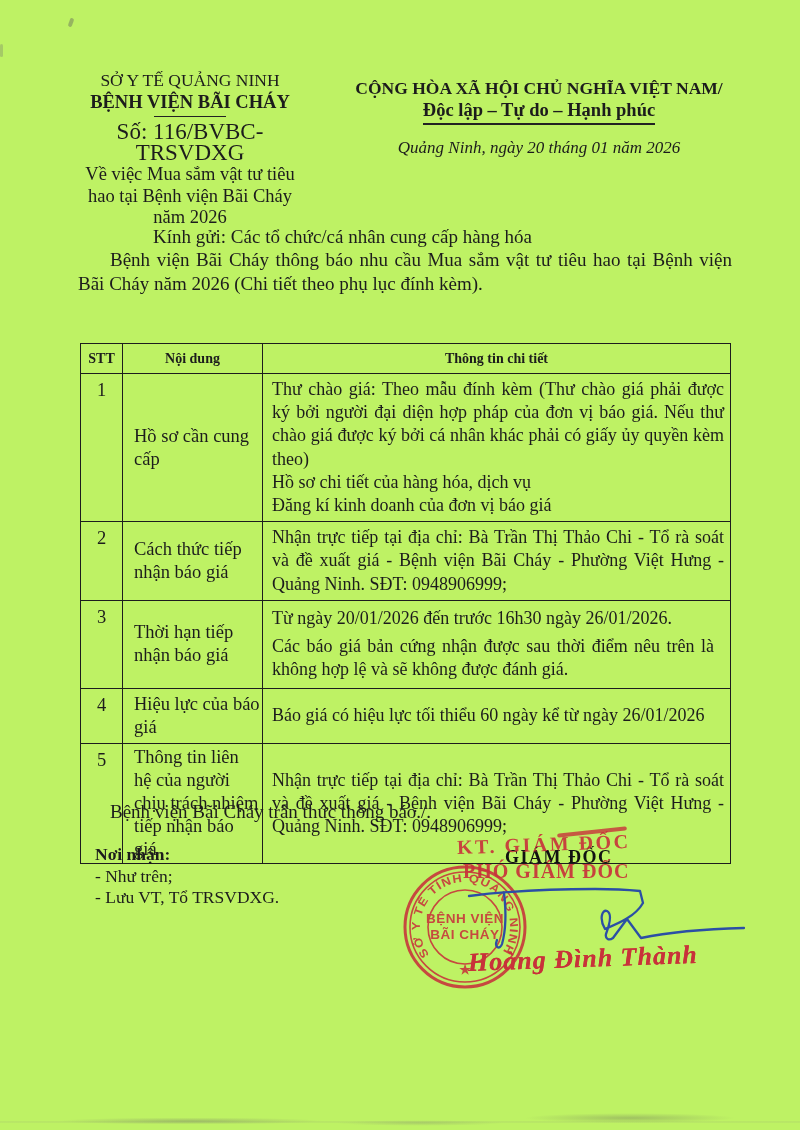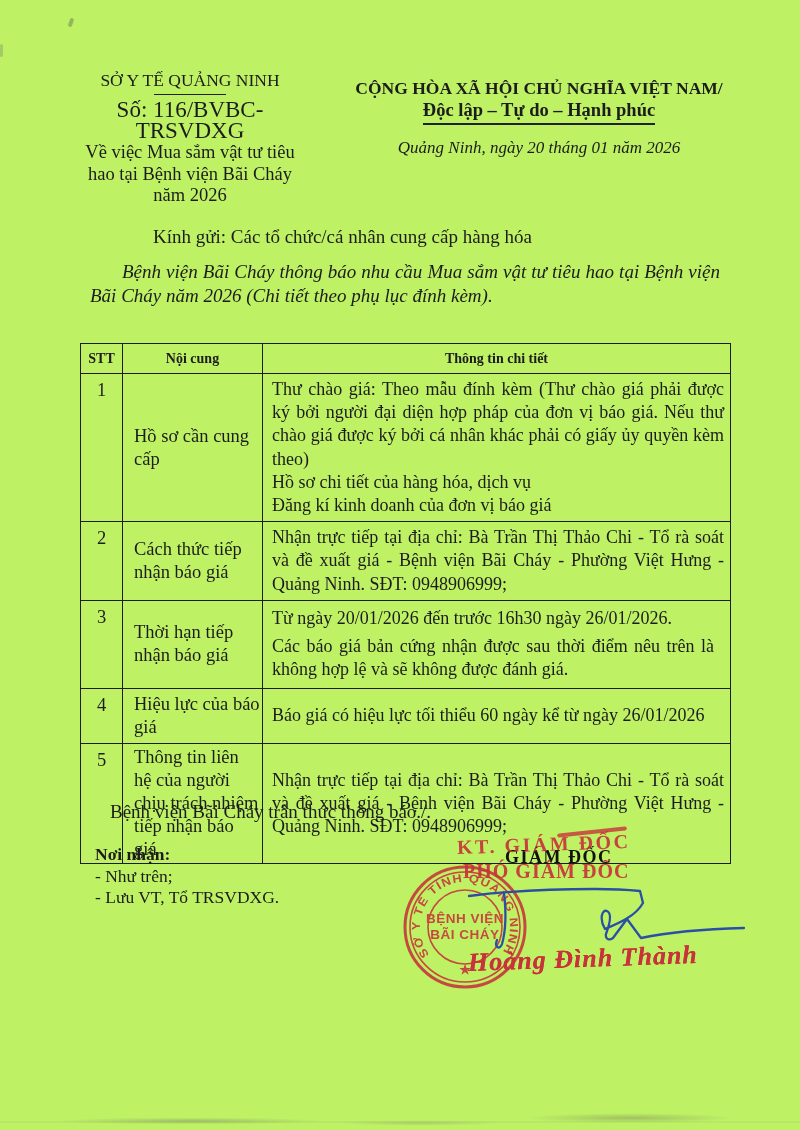--- a/index.html
+++ b/index.html
@@ -19,21 +19,21 @@
   .hdr-left .subject{font-size:18.5px; line-height:21.5px; margin-top:1px;}
   .hdr-right{position:absolute; left:348px; top:78px; width:382px; text-align:center;}
   .hdr-right .country{font-size:17.5px; font-weight:bold; line-height:20px;}
   .hdr-right .motto{display:inline-block; font-size:18.5px; font-weight:bold; margin-top:2px;
     padding-bottom:2px; border-bottom:2px solid #222;}
   .hdr-right .place-date{font-size:17px; font-style:italic; margin-top:13px;}
   
   .salutation{position:absolute; left:153px; top:226px; font-size:19px; white-space:nowrap;}
   .body-paras{position:absolute; left:78px; top:248px; width:654px; font-size:19px;
     line-height:23.5px; text-align:justify;}
-  .body-paras p{margin:12px; text-indent:32px;font-style:italic;}
+  .body-paras p{margin:0; text-indent:32px;}
   
   .doc-table{position:absolute; left:80px; top:343px; width:651px; border-collapse:collapse;
     table-layout:fixed;}
   .doc-table th,.doc-table td{border:1.6px solid #1d1d1d; overflow:hidden;}
   .doc-table th{font-size:14px; font-weight:bold; text-align:center; vertical-align:middle; padding:0;}
   .doc-table td.stt{font-size:18.5px; text-align:center; vertical-align:top; padding-top:6px;}
   .doc-table td.nd{font-size:18.5px; vertical-align:middle; padding:2px 2px 2px 11px; line-height:23px;}
   .doc-table td.ct{font-size:18px; vertical-align:middle; padding:4px 6px 4px 9px; line-height:23.2px;
     text-align:justify;}
   .doc-table td.ct p{margin:0;}
@@ -76,20 +76,21 @@
       radial-gradient(ellipse 150px 7px at 630px 8px,  rgba(100,100,92,.34), transparent 70%),
       linear-gradient(to bottom, transparent 62%, rgba(130,130,122,.22) 66%, transparent 72%);}
 </style>
 </head>
 <body>
 
 <div class="page">
 
   <div class="hdr-left">
     <div class="org-parent">SỞ Y TẾ QUẢNG NINH</div>
+    <div class="org">BỆNH VIỆN BÃI CHÁY</div>
     <div class="rule"></div>
     <div class="refnum">Số: 116/BVBC-TRSVDXG</div>
     <div class="subject">Về việc Mua sắm vật tư tiêu hao tại Bệnh viện Bãi Cháy năm 2026</div>
   </div>
 
   <div class="hdr-right">
     <div class="country">CỘNG HÒA XÃ HỘI CHỦ NGHĨA VIỆT NAM/</div>
     <div><span class="motto">Độc lập – Tự do – Hạnh phúc</span></div>
     <div class="place-date">Quảng Ninh, ngày 20 tháng 01 năm 2026</div>
   </div>
@@ -102,21 +103,21 @@
 
   <table class="doc-table">
     <colgroup>
         <col style="width:42px">
         <col style="width:140px">
         <col>
       </colgroup>
     <tbody>
         <tr class="rh">
       <th>STT</th>
-      <th>Nội cung</th>
+      <th>Nội dung</th>
       <th>Thông tin chi tiết</th>
     </tr>
     <tr class="r1">
       <td class="stt">1</td>
       <td class="nd">Hồ sơ cần cung cấp</td>
       <td class="ct">
         <p>Thư chào giá: Theo mẫu đính kèm (Thư chào giá phải được ký bởi người đại diện hợp pháp của đơn vị báo giá. Nếu thư chào giá được ký bởi cá nhân khác phải có giấy ủy quyền kèm theo)</p>
         <p>Hồ sơ chi tiết của hàng hóa, dịch vụ</p>
         <p>Đăng kí kinh doanh của đơn vị báo giá</p>
       </td>

